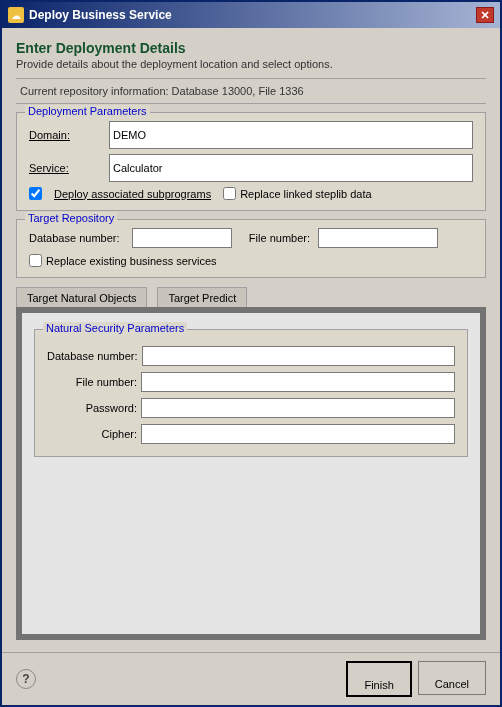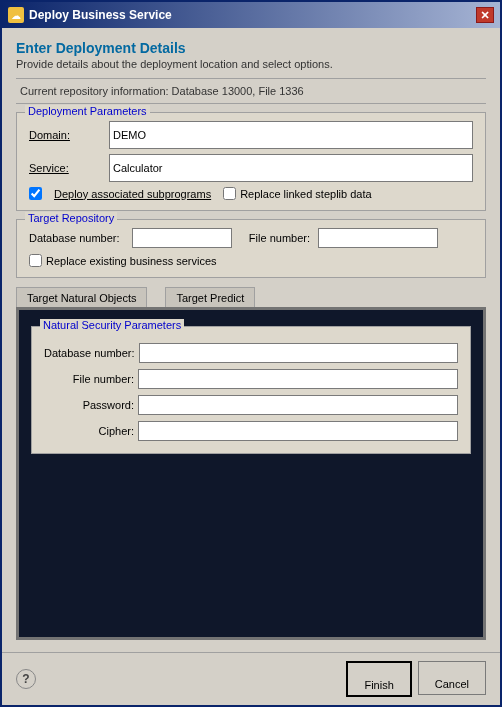--- a/index.html
+++ b/index.html
@@ -67,21 +67,21 @@
       padding: 12px 14px;
       display: flex;
       flex-direction: column;
       gap: 8px;
       overflow: hidden;
     }
 
     .page-title {
       font-size: 14px;
       font-weight: bold;
-      color: #0369a1;
+      color: #14532d;
       margin-bottom: 2px;
     }
 
     .page-subtitle {
       font-size: 11px;
       color: #333;
     }
 
     .repo-info {
       font-size: 11px;
@@ -222,21 +222,21 @@
 
     
     .tabs-container {
       flex: 1;
       display: flex;
       flex-direction: column;
     }
 
     .tabs-header {
       display: flex;
-      gap: 16px;
+      gap: 8px;
       align-items: flex-start;
     }
 
     .tab {
       padding: 4px 10px;
       border: 1px solid #a0a0a0;
       background: #c8c4bc;
       cursor: pointer;
       font-size: 11px;
       color: #000;
@@ -248,22 +248,22 @@
 
     .tab.active {
       background: #ddd8cc;
       border-bottom: 1px solid #ddd8cc;
       font-weight: normal;
       z-index: 2;
       bottom: -1px;
     }
 
     .tab-content {
-      border: 3px solid #737373;
-      background: #0f172a;
+      border: 6px solid #737373;
+      background: #e5e5e5;
       padding: 10px 12px;
       flex: 1;
       position: relative;
       z-index: 1;
     }
 
     .inner-section-box {
       border: 1px solid #a0a0a0;
       background: #ddd8cc;
       padding: 10px 12px 12px 12px;

